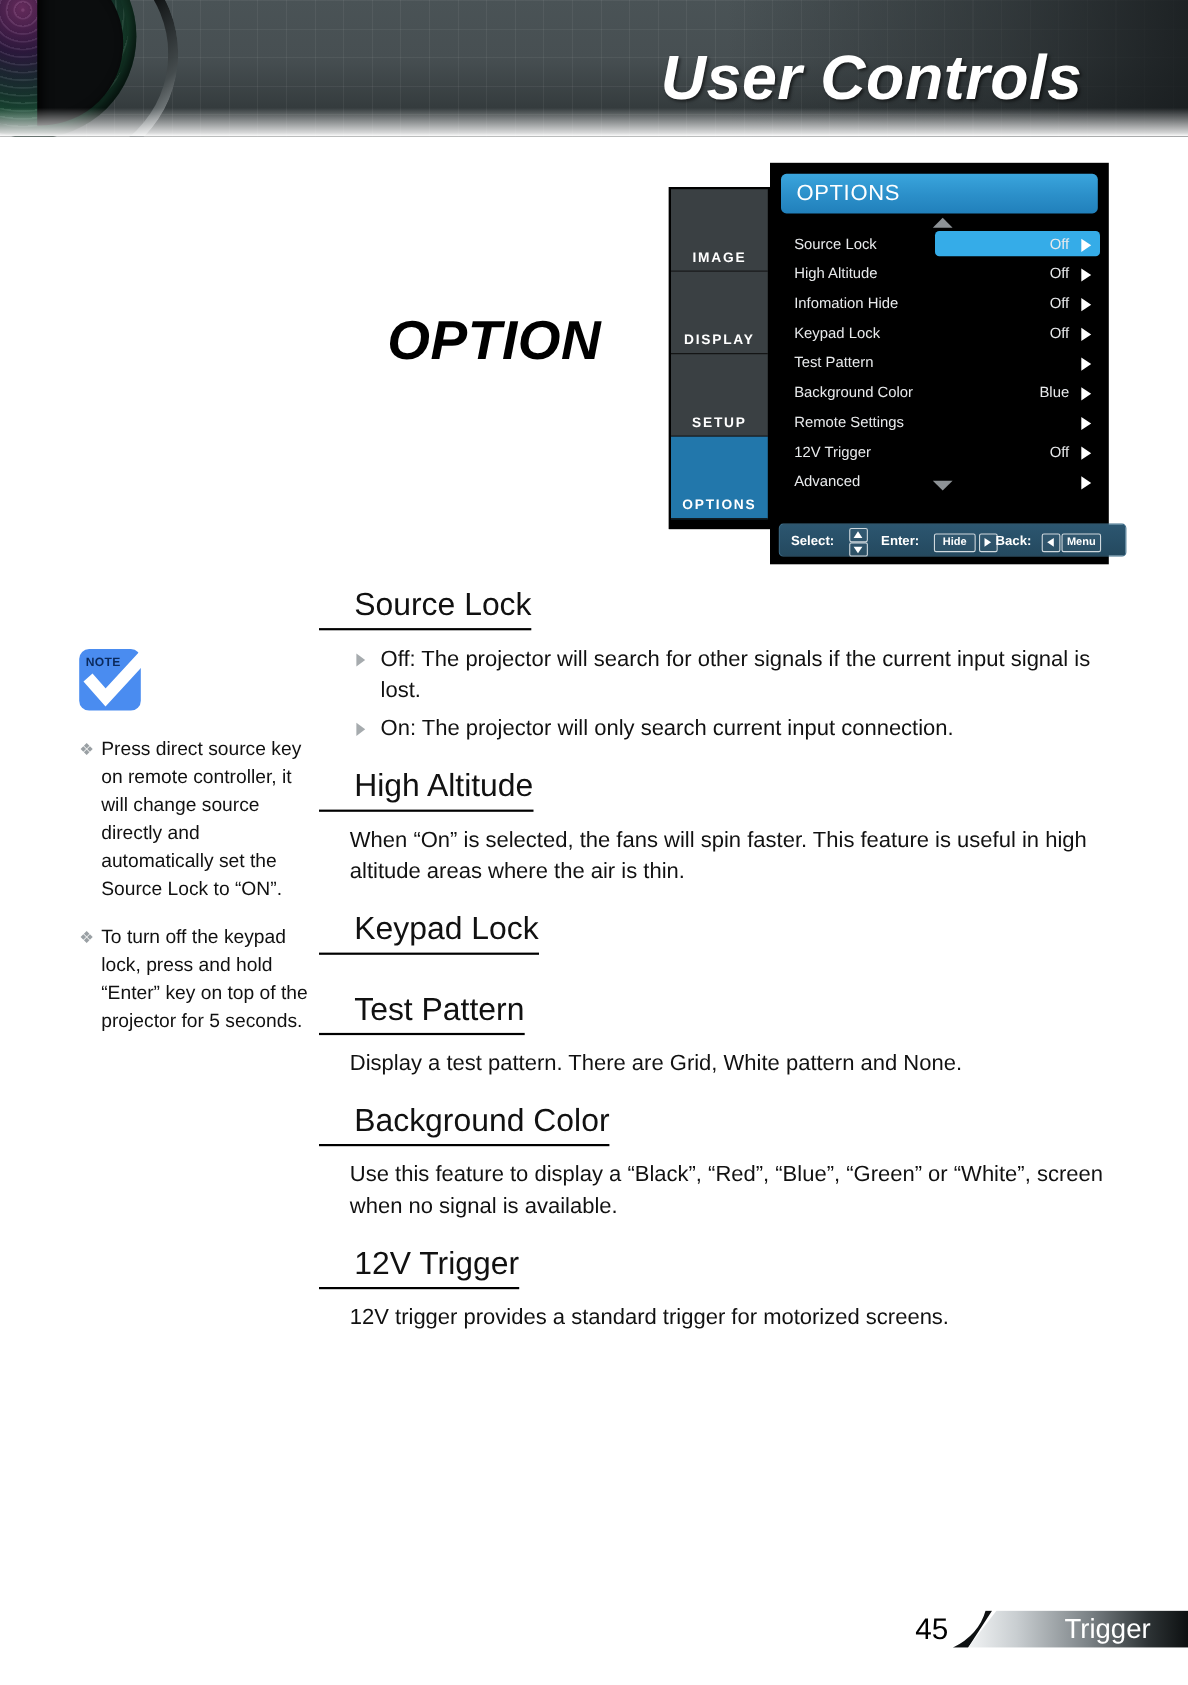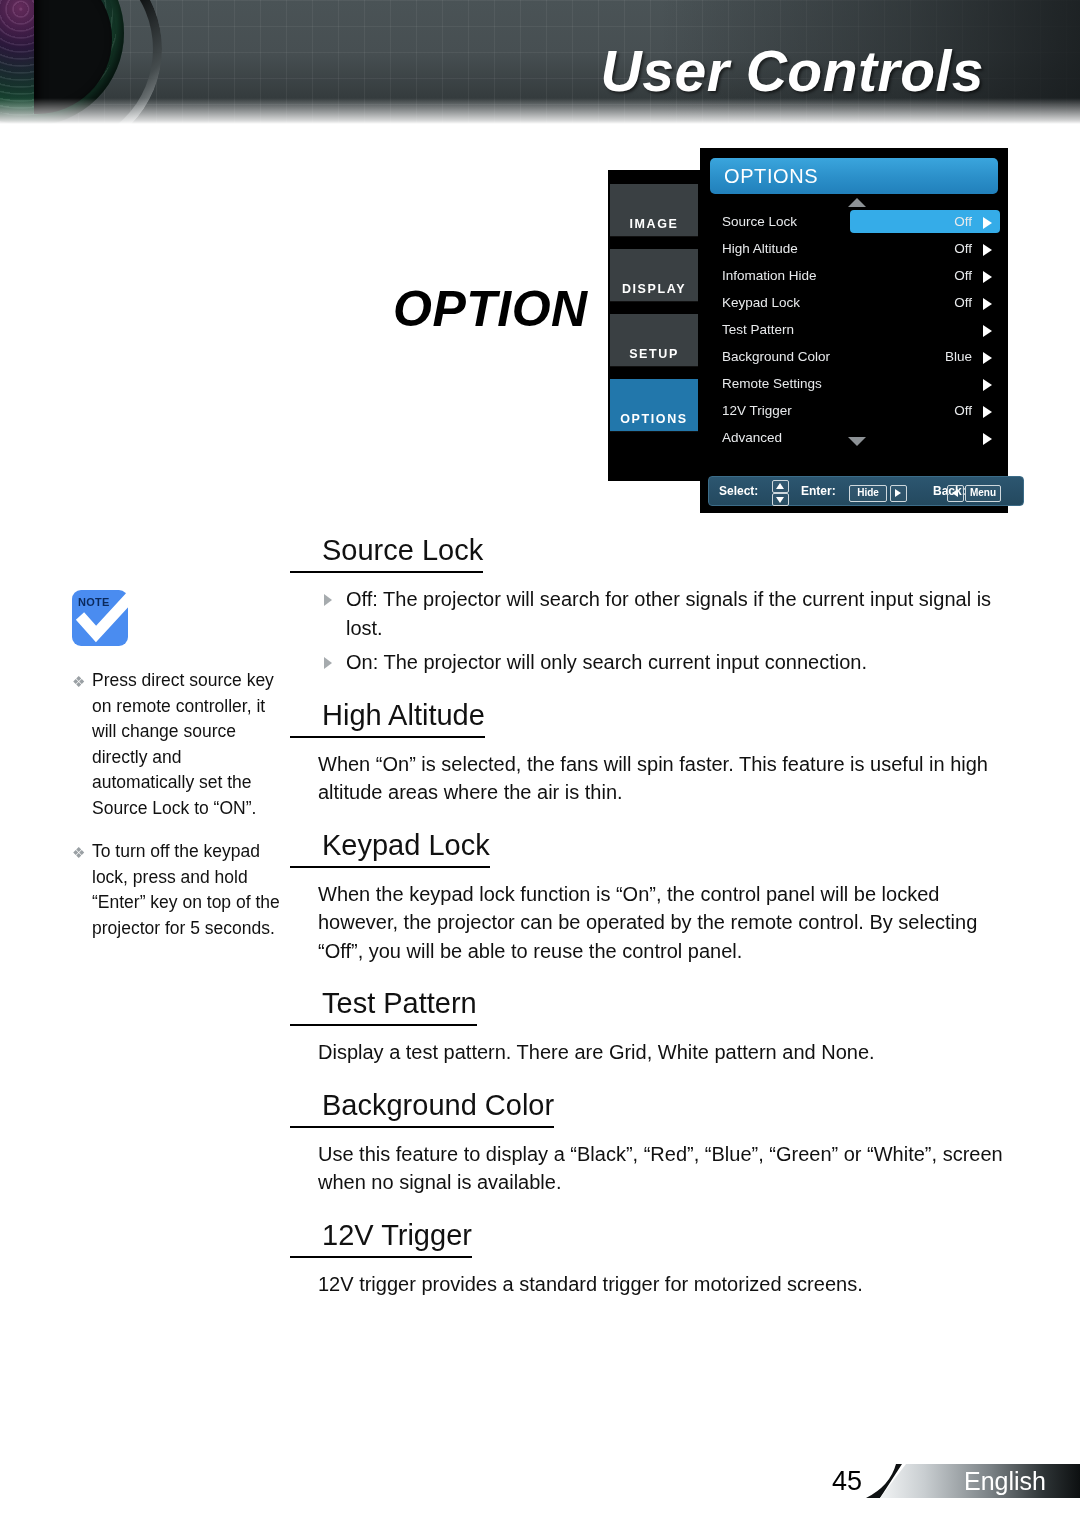--- a/index.html
+++ b/index.html
@@ -109,21 +109,20 @@
   
   .option-title {
     position: absolute;
     left: 352px;
     top: 280px;
     font-size: 50px;
     font-weight: bold;
     font-style: italic;
     color: #000000;
     letter-spacing: 0.5px;
-    margin-left: 41px;
   }
 
   
   .osd {
     position: absolute;
     left: 608px;
     top: 148px;
     width: 400px;
     height: 365px;
   }
@@ -132,25 +131,24 @@
     left: 0; top: 22px;
     width: 92px;
     height: 311px;
     background: #000000;
     border: 2px solid #000;
     box-sizing: border-box;
   }
   .osd-tab {
     position: relative;
     width: 88px;
-    height: 53px;
+    height: 75px;
     background: #3a4043;
     border-bottom: 1px solid #111;
     box-sizing: border-box;
-    margin-top: 12px;
   }
   .osd-tab.active { background: #2277ab; }
   .osd-tab span {
     position: absolute;
     left: 0; right: 0;
     bottom: 5px;
     text-align: center;
     color: #ffffff;
     font-size: 12.5px;
     font-weight: bold;
@@ -250,21 +248,21 @@
   }
   .osd-nav .nav-txt {
     position: absolute;
     top: 7px;
     font-size: 12px;
     font-weight: bold;
     color: #ffffff;
   }
   .nav-sel { left: 10px; }
   .nav-ent { left: 92px; }
-  .nav-bck { left: 196px; margin-left: 28px; }
+  .nav-bck { left: 196px; }
   .key {
     position: absolute;
     border: 1px solid #cfd8dd;
     border-radius: 2px;
     color: #ffffff;
     font-size: 10px;
     font-weight: bold;
     text-align: center;
     line-height: 13px;
     background: rgba(255,255,255,0.04);
@@ -608,21 +606,20 @@
     <p class="para">When “On” is selected, the fans will spin faster. This feature is useful in high altitude areas where the air is thin.</p>
   </div>
 
   <div class="blk">
   </div>
 
   <div class="blk">
     <div class="sec-head-wrap">
       <div class="sec-head">Keypad Lock</div>
     </div>
-    <p class="para">When the keypad lock function is “On”, the control panel will be locked however, the projector can be operated by the remote control. By selecting “Off”, you will be able to reuse the control panel.</p>
   </div>
 
   <div class="blk">
     <div class="sec-head-wrap">
       <div class="sec-head">Test Pattern</div>
     </div>
     <p class="para">Display a test pattern. There are Grid, White pattern and None.</p>
   </div>
 
   <div class="blk">
@@ -638,14 +635,14 @@
     </div>
     <p class="para">12V trigger provides a standard trigger for motorized screens.</p>
   </div>
 
 </div>
 
 <div class="footer">
   <div class="footer-page">45</div>
   <div class="footer-swoosh"></div>
   <div class="footer-bar"></div>
-  <div class="footer-lang">English</div>
+  <div class="footer-lang">Trigger</div>
 </div>
 
 </body></html>

